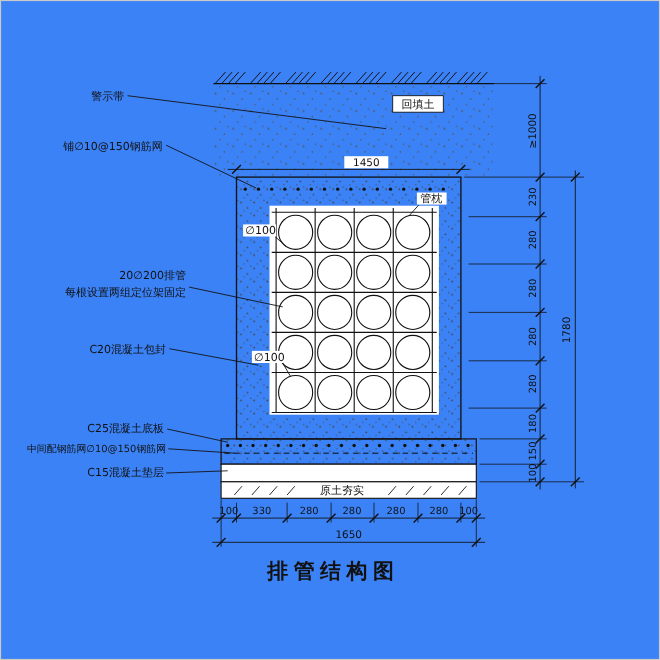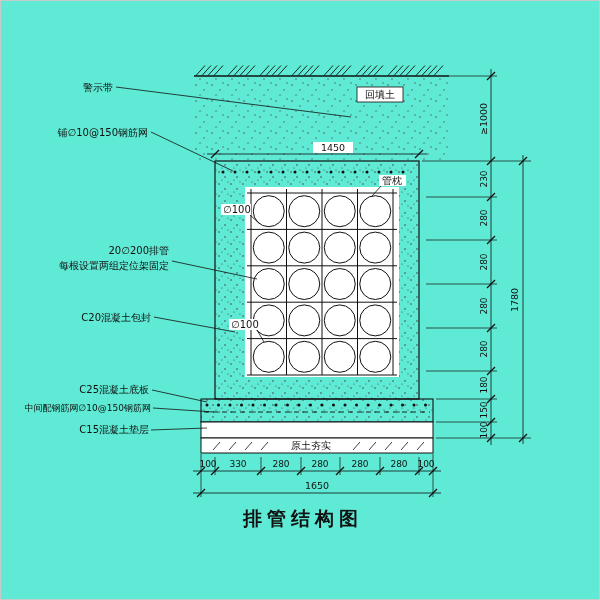--- a/index.html
+++ b/index.html
@@ -1,18 +1,18 @@
 <!DOCTYPE html>
 <html><head>
 <meta charset="utf-8">
 <style>
   html,body{margin:0;padding:0;background:#fff;}
   .page{
     position:relative;width:600px;height:600px;box-sizing:border-box;
-    border:1px solid #c9c9c9;background:#5eead4;
+    border:1px solid #c9c9c9;background:#3b82f6;
     font-family:"DejaVu Sans","Liberation Sans",sans-serif;
   }
   svg{position:absolute;left:0;top:0;}
   text{fill:#111;font-family:"DejaVu Sans","Liberation Sans",sans-serif;}
   .lbl{font-size:10px;}
   .dim{font-size:9.5px;}
   .dimS{font-size:9px;}
   .title{font-size:19px;font-weight:bold;letter-spacing:5px;}
   line{stroke:#111;}
 </style>

